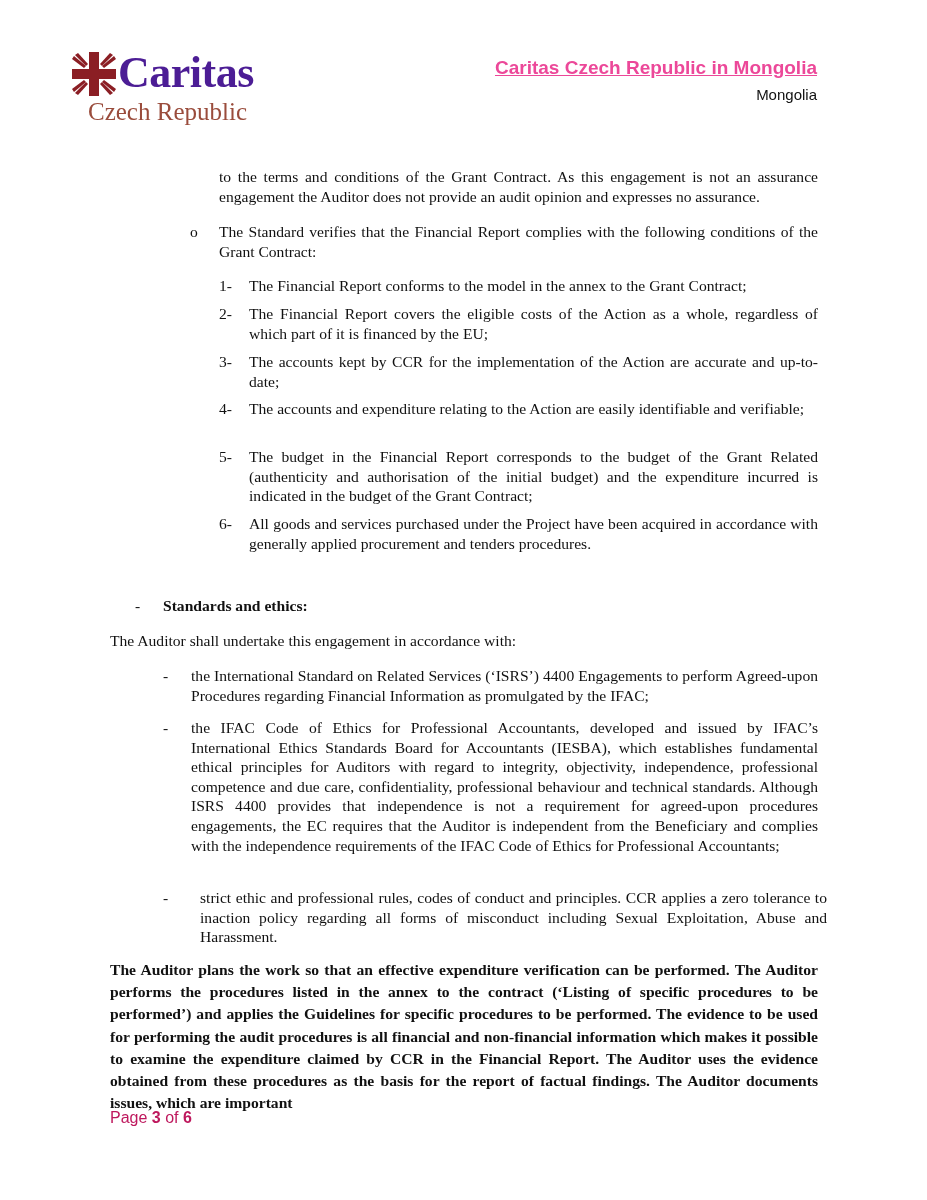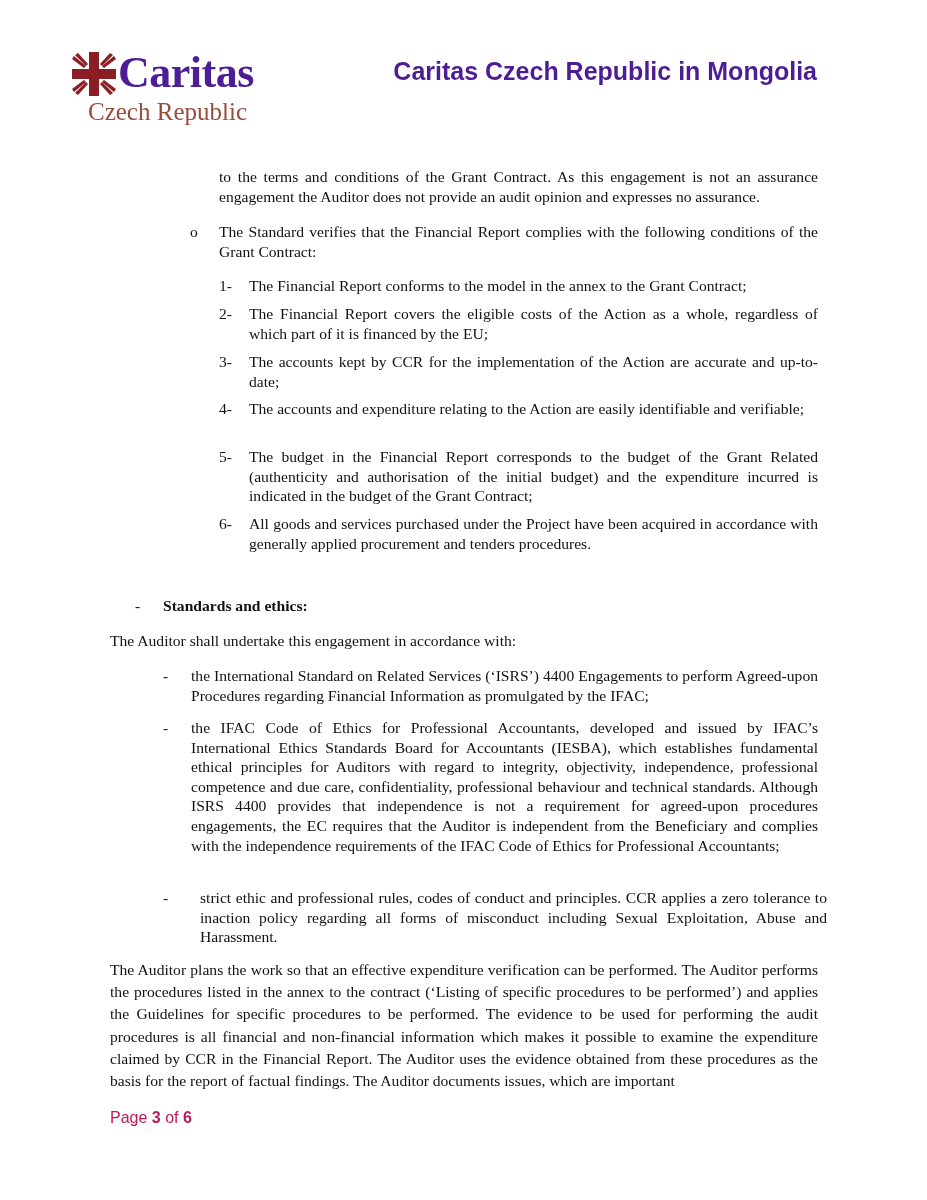--- a/index.html
+++ b/index.html
@@ -3,28 +3,28 @@
 <meta charset="utf-8">
 <style>
   html, body { margin: 0; padding: 0; background: #ffffff; }
   body { width: 927px; height: 1200px; position: relative; overflow: hidden; font-family: "Liberation Serif", serif; color: #111; }
   .abs { position: absolute; }
 
   
   .logo-cross { left: 70px; top: 50px; width: 48px; height: 48px; }
   .logo-word { left: 118px; top: 50px; font-family: "Liberation Serif", serif; font-weight: bold; font-size: 44px; line-height: 46px; color: #4c1d95; letter-spacing: -0.5px; }
   .logo-sub { left: 88px; top: 99px; font-family: "Liberation Serif", serif; font-size: 25px; line-height: 26px; color: #9a4c3c; }
-  .org-title { right: 110px; top: 57px; font-family: "Liberation Sans", sans-serif; font-weight: bold; font-size: 25px; color: #4c1d95; }
+  .org-title { right: 110px; top: 57px; font-family: "Liberation Sans", sans-serif; font-weight: bold; font-size: 19px; color: #ec4899; text-decoration: underline; }
   .org-addr { left: 245px; width: 572px; top: 82px; font-family: "Liberation Sans", sans-serif; font-size: 15px; line-height: 26px; text-align: right; color: #111; }
   .org-addr sup { font-size: 9px; }
 
   
   .txt { font-family: "Liberation Serif", serif; font-size: 15.6px; line-height: 19.6px; text-align: justify; color: #111; }
   .marker { font-family: "Liberation Serif", serif; font-size: 15.6px; line-height: 19.6px; color: #111; }
-  .para { line-height: 22.2px; }
+  .para { line-height: 22.2px; font-weight: bold; }
 
   .footer { left: 110px; top: 1109px; font-family: "Liberation Sans", sans-serif; font-size: 16px; color: #be185d; }
   .footer b { font-weight: bold; }
 </style>
 </head>
 <body>
 
 <div class="abs logo-cross">
   <svg width="48" height="48" viewBox="0 0 48 48">
     <g fill="#8b1e24">
@@ -40,20 +40,21 @@
       <path d="M44 42 L32 32 L34 30 L46 39 Z"></path>
       <path d="M40 45 L30 34 L32 32 L43 43 Z"></path>
     </g>
   </svg>
 </div>
 <div class="abs logo-word">Caritas</div>
 <div class="abs logo-sub">Czech Republic</div>
 
 <div class="abs org-title">Caritas Czech Republic in Mongolia</div>
 <div class="abs org-addr">
+  <div>Mongolia</div>
 </div>
 
 <div class="abs txt" style="left:219px; top:167px; width:599px;">to the terms and conditions of the Grant Contract. As this engagement is not an assurance engagement the Auditor does not provide an audit opinion and expresses no assurance.</div>
 
 <div class="abs marker" style="left:190px; top:222px;">o</div>
 <div class="abs txt" style="left:219px; top:222px; width:599px;">The Standard verifies that the Financial Report complies with the following conditions of the Grant Contract:</div>
 
 <div class="abs marker" style="left:219px; top:276px;">1-</div>
 <div class="abs txt" style="left:249px; top:276px; width:569px;">The Financial Report conforms to the model in the annex to the Grant Contract;</div>
 

